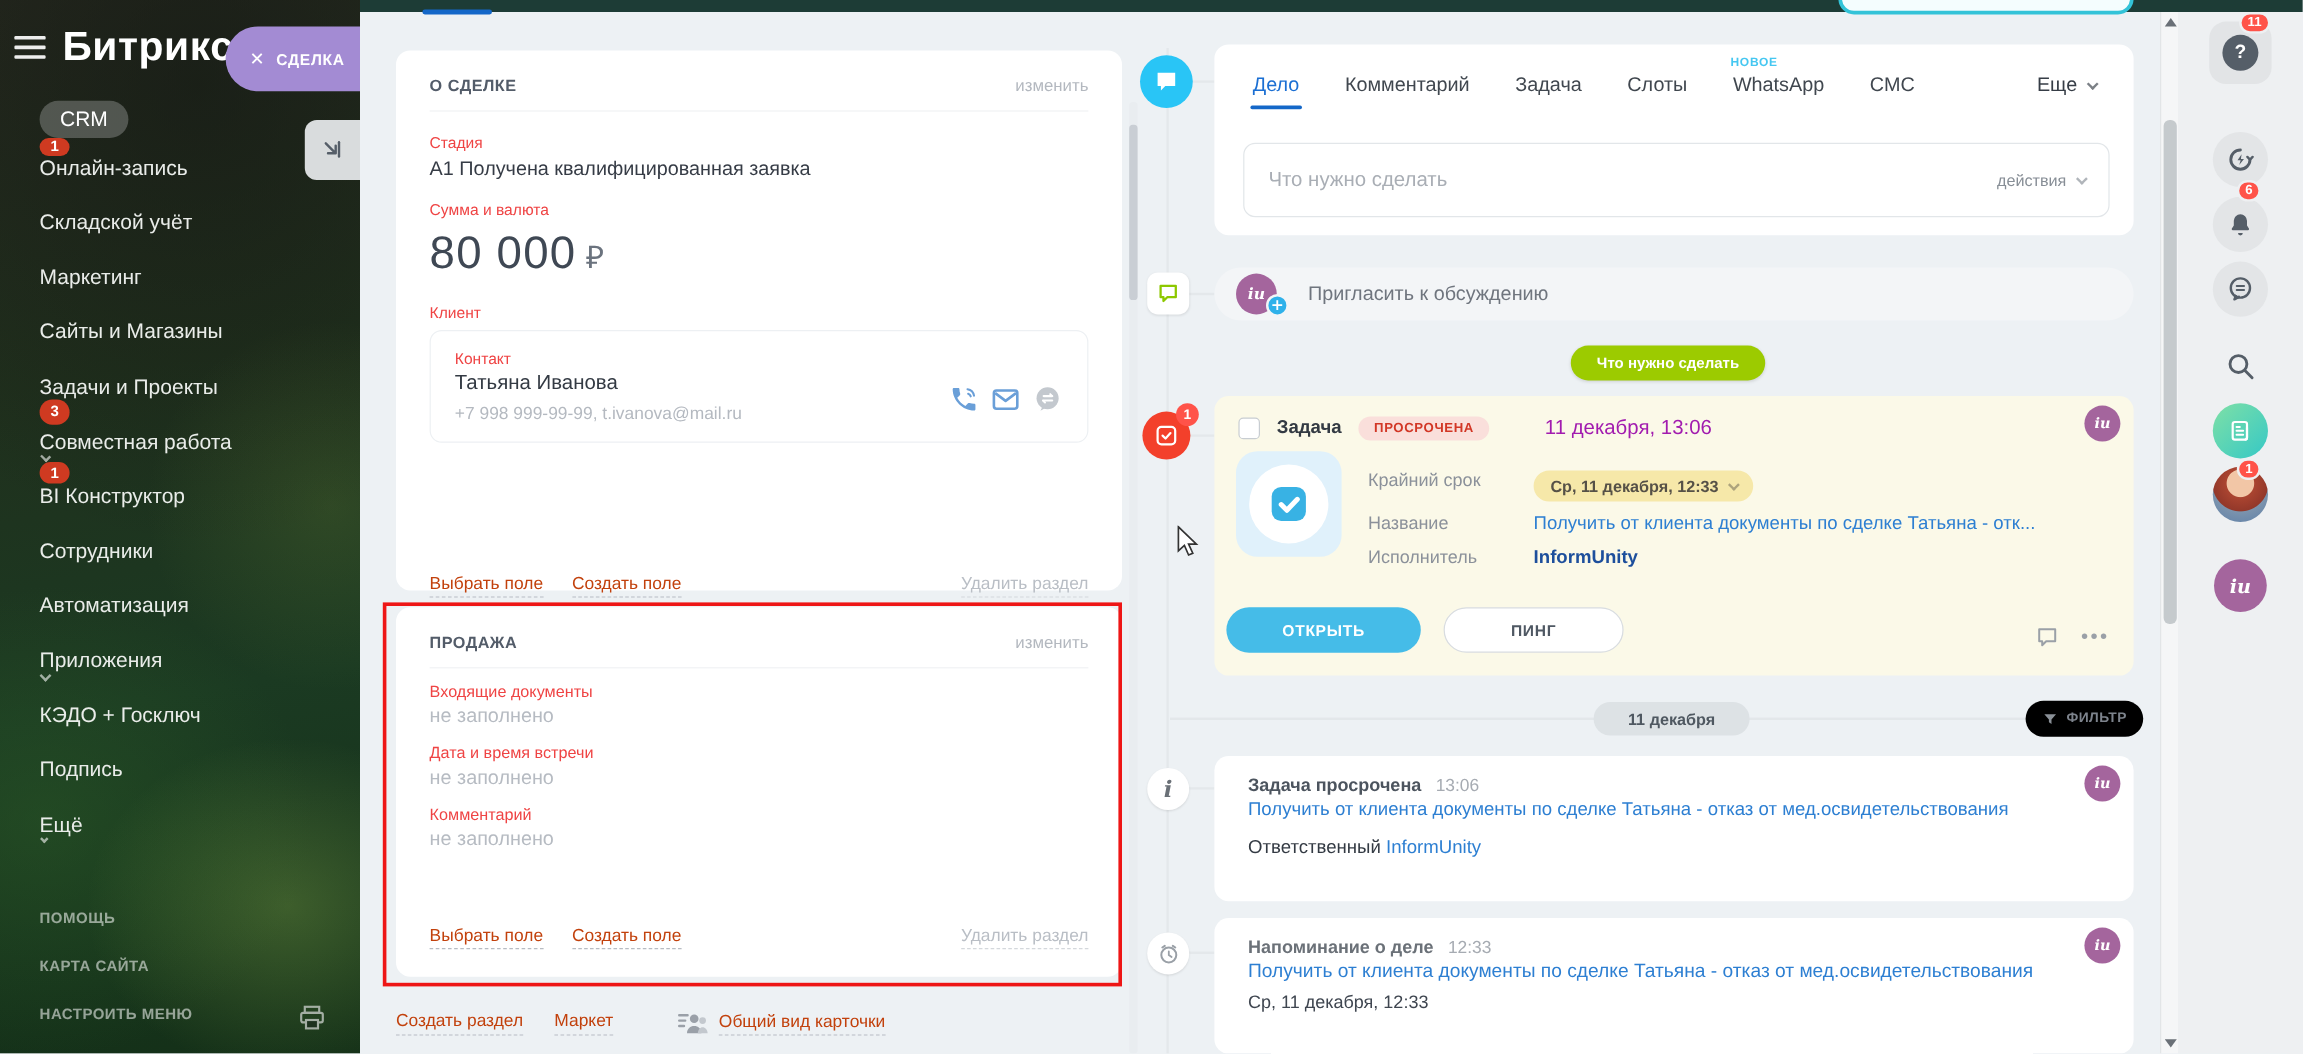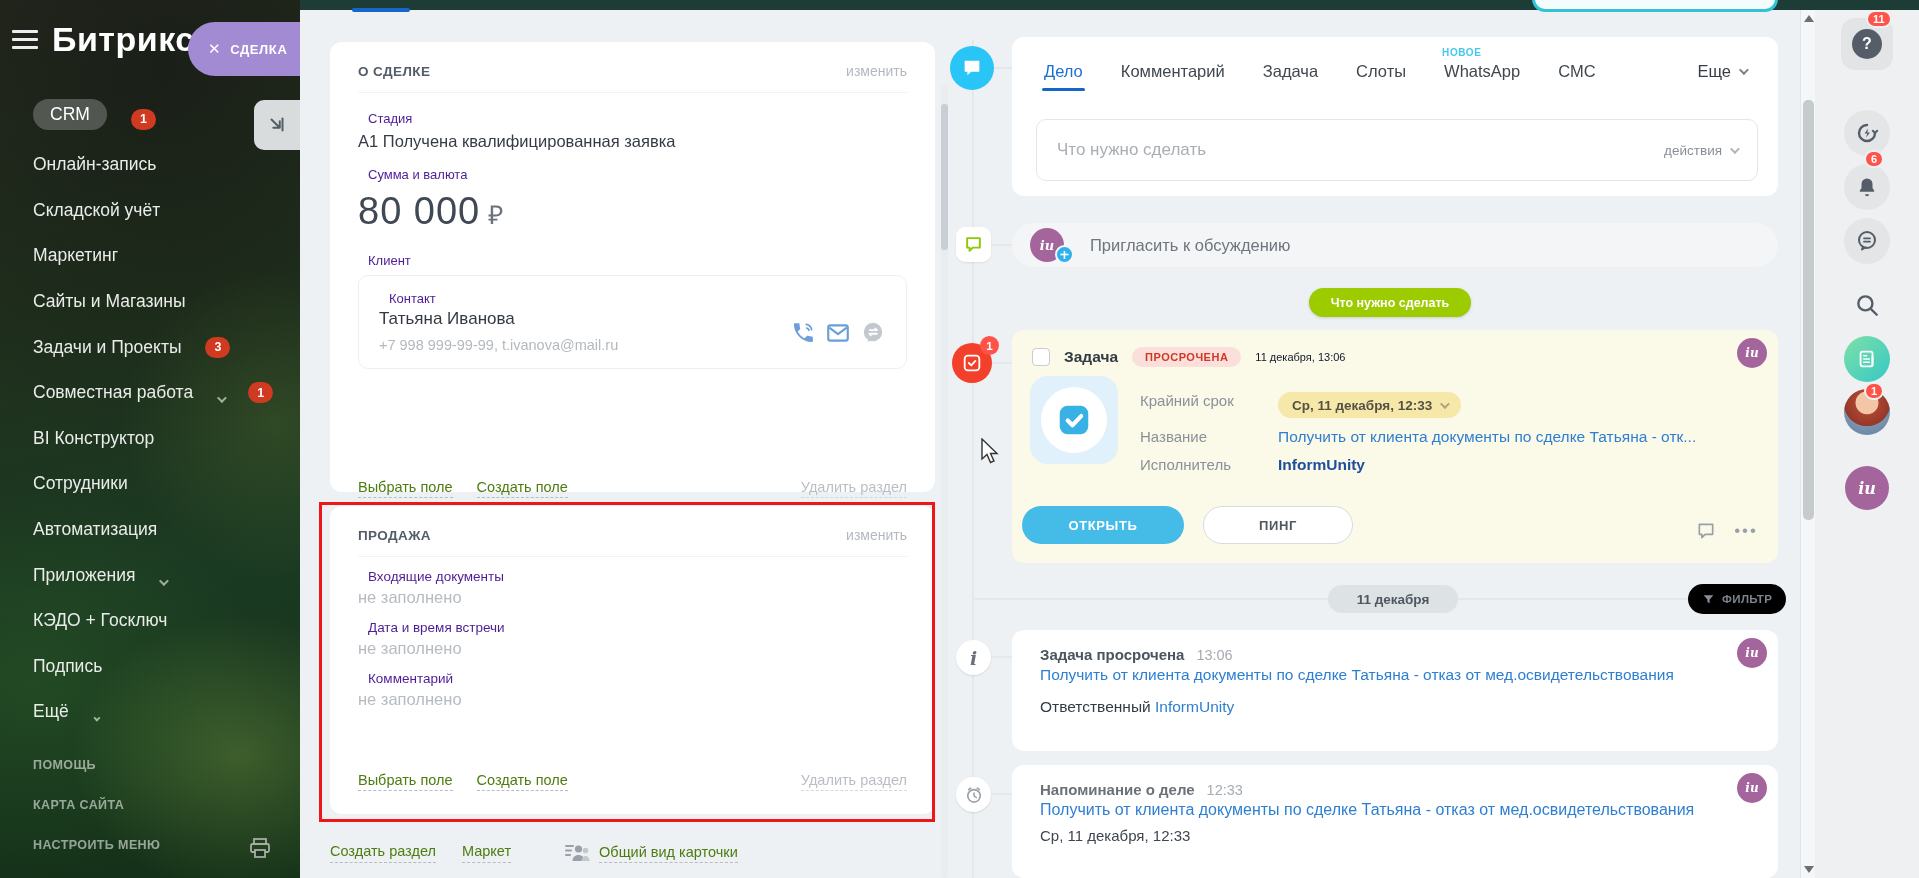--- a/index.html
+++ b/index.html
@@ -29,52 +29,52 @@
   #burger span { display:block; height:3px; background:#fff; opacity:.92; margin-bottom:5px; border-radius:1px; }
   #logo { left:52px; top:20px; font-size:34px; font-weight:bold; color:#fff; letter-spacing:.5px; white-space:nowrap; }
   #logo .num { color:#2eb9f1; }
   #dealpill { right:0; top:22px; height:54px; min-width:112px; background:#a38bd3;
     border-radius:27px 0 0 27px; display:flex; align-items:center; gap:9px; padding:0 10px 0 20px;
     color:#fff; font-weight:bold; font-size:13px; letter-spacing:.6px; z-index:6; }
   #dealpill .x { font-size:15px; font-weight:normal; }
   #collapse-btn { right:0; top:100px; width:46px; height:50px; background:#d9dcdd;
     border-radius:10px 0 0 10px; z-index:6; display:flex; align-items:center; justify-content:center; }
   #nav { left:33px; top:84px; right:10px; list-style:none; }
-  #nav li { height:45.6px; display:flex; align-items:flex-end; gap:24px;
-    color:#e9ece9; font-size:17.5px; white-space:nowrap; cursor:pointer; }
+  #nav li { height:45.6px; display:flex; align-items:flex-start; gap:0;
+    color:#e9ece9; font-size:17.5px; white-space:nowrap; cursor:pointer;flex-direction:column; }
   .crm-pill { background:rgba(125,130,125,.55); padding:5px 17px; border-radius:17px; color:#fff; }
   .nav-badge { background:#cf3a21; color:#fff; min-width:25px; height:21px; padding:0 7px;
     border-radius:11px; font-size:12.5px; font-weight:bold; display:flex; align-items:center; justify-content:center; }
   .chev { width:7px; height:7px; border-right:2px solid currentColor; border-bottom:2px solid currentColor;
     transform:rotate(45deg) translateY(-2px); display:inline-block; opacity:.65; }
   .sb-footer { left:33px; color:rgba(255,255,255,.55); font-size:12.5px; font-weight:bold;
     letter-spacing:.4px; cursor:pointer; }
   #printer-icon { left:248px; top:836px; opacity:.75; }
 
   
   .card { background:#fff; border-radius:12px; }
   #card-about { left:330px; top:42px; width:605px; height:450px; z-index:2; }
   .card-head { display:flex; justify-content:space-between; align-items:center; padding:21px 28px 13px 28px; }
   .card-title { font-size:13.5px; font-weight:bold; color:#535c69; letter-spacing:.4px; }
   .card-edit { font-size:14px; color:#b3b8bf; cursor:pointer; }
   .card-div { height:1px; background:#f0f2f4; margin:0 28px; }
-  .fld-label { font-size:13px; color:#4c1d95;margin-left:10px; }
+  .fld-label { font-size:13px; color:#ef4444; }
   .fld-value { font-size:16.5px; color:#363c46; }
   .about-body { padding:18px 28px 0 28px; }
   #amount-row { margin:8px 0 20px 0; }
   #amount { font-size:38px; color:#3f4854; letter-spacing:1px; }
   #currency { font-size:26px; color:#6b737e; margin-left:8px; }
   #client-box { border:1px solid #edf0f3; border-radius:10px; padding:15px 20px; margin-top:7px;
     display:flex; justify-content:space-between; }
   #contact-name { font-size:17px; color:#333a43; margin-top:3px; }
   #contact-details { font-size:14.5px; color:#b4b9c0; margin-top:8px; }
   .contact-icons { display:flex; gap:9px; align-items:center; margin-top:22px; }
   .cicon { width:26px; height:26px; cursor:pointer; }
   .links-row { display:flex; gap:24px; align-items:center; padding:0 28px; position:absolute; left:0; right:0; }
-  .dash-link { font-size:14.5px; color:#4d7c0f; border-bottom:1px dashed #b7bcc3; padding-bottom:2px;
+  .dash-link { font-size:14.5px; color:#c2410c; border-bottom:1px dashed #b7bcc3; padding-bottom:2px;
     cursor:pointer; white-space:nowrap; }
   .dash-link.light { color:#b9bec5; border-bottom-color:#d4d8dc; margin-left:auto; }
 
   #redbox { left:319px; top:502px; width:616px; height:320px; border:3px solid #ee1616; z-index:4; pointer-events:none; }
   #card-sales { left:330px; top:506px; width:605px; height:308px; z-index:2; }
   .sales-body { padding:12px 28px 0 28px; }
   .sales-fld { margin-bottom:13px; }
   .sales-fld .fld-label { font-size:13.5px; }
   .sales-fld .fld-value { color:#b6bbc2; margin-top:4px; }
 
@@ -124,21 +124,21 @@
   #task-alarm { left:952px; top:343px; width:40px; height:40px; border-radius:50%; background:#f3402b;
     z-index:3; display:flex; align-items:center; justify-content:center; }
   #task-alarm-badge { left:980px; top:336px; min-width:19px; height:19px; border-radius:10px; background:#ff5349;
     color:#fff; font-size:11.5px; font-weight:bold; display:flex; align-items:center; justify-content:center;
     z-index:4; padding:0 5px; }
   #task-head { display:flex; align-items:center; gap:14px; padding:17px 22px 0 20px; }
   #task-checkbox { width:18px; height:18px; background:#fff; border:1px solid #c8cdd2; border-radius:4px; cursor:pointer; }
   #task-type { font-size:15.5px; font-weight:bold; color:#333a43; }
   #task-badge { background:#fadfdb; color:#d23726; font-size:11px; font-weight:bold; letter-spacing:.5px;
     padding:4px 13px; border-radius:11px; }
-  #task-time { font-size:11px; color:#0f172a; }
+  #task-time { font-size:17px; color:#a21caf;margin-left:32px; }
   #task-avatar { position:absolute; right:11px; top:8px; width:30px; height:30px; font-size:12px; }
   #task-tile { position:absolute; left:18px; top:46px; width:88px; height:88px; background:#e0f1fb; border-radius:18px;
     display:flex; align-items:center; justify-content:center; }
   #task-tile .circle { width:66px; height:66px; background:#fff; border-radius:50%;
     display:flex; align-items:center; justify-content:center; }
   .trow { position:absolute; left:128px; display:flex; align-items:flex-start; }
   .trow .tlabel { width:138px; font-size:15px; color:#8b919a; }
   #deadline-pill { background:#f6e8a9; border-radius:13px; height:26px; display:flex; align-items:center;
     gap:8px; padding:0 14px; font-size:13.5px; font-weight:bold; color:#565147; cursor:pointer; }
   #deadline-pill .chev { opacity:.45; }

